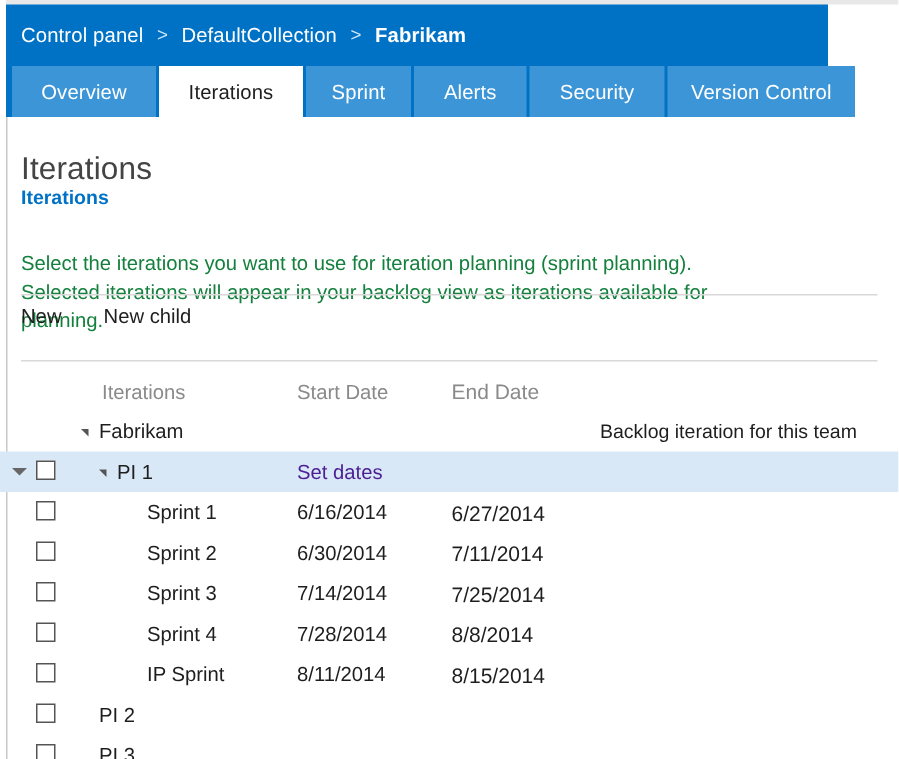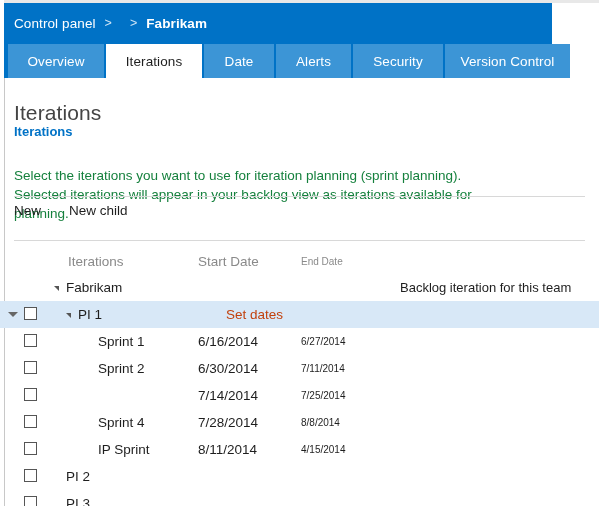--- a/index.html
+++ b/index.html
@@ -243,21 +243,21 @@
   .col-start {
     position: absolute;
     left: 198px;
     font-size: 13.5px;
     color: #1e1e1e;
     white-space: nowrap;
   }
   .col-end {
     position: absolute;
     left: 301px;
-    font-size: 10px;
+    font-size: 14px;
     color: #1e1e1e;
     white-space: nowrap;
   }
   .col-note {
     position: absolute;
     left: 400px;
     font-size: 13px;
     color: #1e1e1e;
     white-space: nowrap;
   }
@@ -266,24 +266,23 @@
   .grid-row.header-row .col-start,
   .grid-row.header-row .col-end {
     color: #8a8a8a;
     left: auto;
   }
   .grid-row.header-row .col-name { left: 68px; }
   .grid-row.header-row .col-start { left: 198px; }
   .grid-row.header-row .col-end { left: 301px; }
 
   .set-dates-link {
-    color: #c2410c;
+    color: #4c1d95;
     text-decoration: none;
     cursor: pointer;
-    margin-left: 28px;
   }
 
   .tri {
     display: inline-block;
     width: 0;
     height: 0;
     margin-right: 7px;
     border-left: 5px solid transparent;
     border-top: 5px solid #555555;
     position: relative;
@@ -307,33 +306,34 @@
 
 <div id="app">
 
   <div class="header-band">
     <div class="header-top-strip"></div>
     <div class="header-left-strip"></div>
 
     <nav class="breadcrumb" id="breadcrumb">
         <a class="crumb">Control panel</a>
         <span class="crumb-sep">&gt;</span>
+        <a class="crumb">DefaultCollection</a>
         <span class="crumb-sep">&gt;</span>
         <a class="crumb current">Fabrikam</a>
       </nav>
 
     <div class="tabstrip" id="tabstrip">
         <div class="tab" style="width: 96px;">
           <span>Overview</span>
         </div>
         <div class="tab active" style="width: 96px;">
           <span>Iterations</span>
         </div>
         <div class="tab" style="width: 70px;">
-          <span>Date</span>
+          <span>Sprint</span>
         </div>
         <div class="tab" style="width: 75px;">
           <span>Alerts</span>
         </div>
         <div class="tab" style="width: 90px;">
           <span>Security</span>
         </div>
         <div class="tab" style="width: 125px;">
           <span>Version Control</span>
         </div>
@@ -400,20 +400,23 @@
           <div class="col-name indent-2">
             <span>Sprint 2</span>
           </div>
           <div class="col-start">6/30/2014</div>
           <div class="col-end">7/11/2014</div>
         </div>
         <div class="grid-row">
           <div class="col-check">
             <span class="cbox"></span>
           </div>
+          <div class="col-name indent-2">
+            <span>Sprint 3</span>
+          </div>
           <div class="col-start">7/14/2014</div>
           <div class="col-end">7/25/2014</div>
         </div>
         <div class="grid-row">
           <div class="col-check">
             <span class="cbox"></span>
           </div>
           <div class="col-name indent-2">
             <span>Sprint 4</span>
           </div>
@@ -421,21 +424,21 @@
           <div class="col-end">8/8/2014</div>
         </div>
         <div class="grid-row">
           <div class="col-check">
             <span class="cbox"></span>
           </div>
           <div class="col-name indent-2">
             <span>IP Sprint</span>
           </div>
           <div class="col-start">8/11/2014</div>
-          <div class="col-end">4/15/2014</div>
+          <div class="col-end">8/15/2014</div>
         </div>
         <div class="grid-row">
           <div class="col-check">
             <span class="cbox"></span>
           </div>
           <div class="col-name indent-1">
             <span>PI 2</span>
           </div>
           <div class="col-start"></div>
           <div class="col-end"></div>

